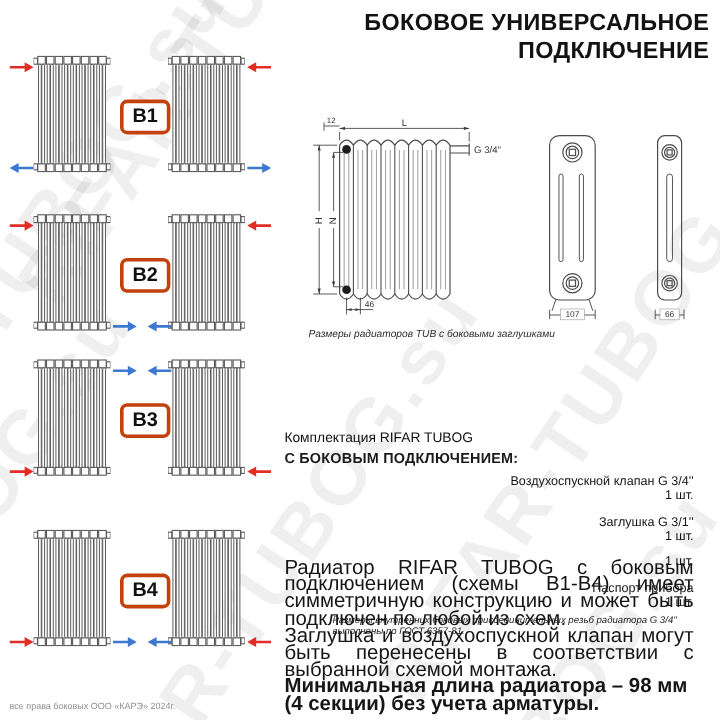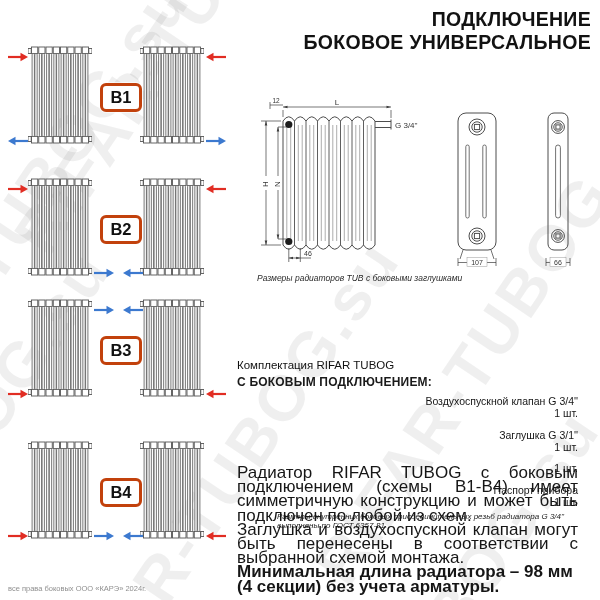--- a/index.html
+++ b/index.html
@@ -48,22 +48,22 @@
   <div>
     <div class="wm" style="left:-150px;top:430px">RIFAR-TUBOG.su</div>
     <div class="wm" style="left:-230px;top:700px">RIFAR-TUBOG.su</div>
     <div class="wm" style="left:60px;top:690px">RIFAR-TUBOG.su</div>
     <div class="wm" style="left:30px;top:210px">RIFAR-TUBOG.su</div>
     <div class="wm" style="left:330px;top:540px">RIFAR-TUBOG.su</div>
     <div class="wm" style="left:260px;top:860px">RIFAR-TUBOG.su</div>
   </div>
 
   <div id="title">
+    <div>БОКОВОЕ УНИВЕРСАЛЬНОЕ</div>
     <div>ПОДКЛЮЧЕНИЕ</div>
-    <div>БОКОВОЕ УНИВЕРСАЛЬНОЕ</div>
   </div>
 
   <div class="scheme-row" style="top:46px">
     <div class="slabel">B1</div>
   <div class="rad" style="left: 23px;"><svg viewBox="0 0 64 98" width="64" height="98">
           <rect x="0" y="2.5" width="3.2" height="5" fill="#fff" stroke="#555" stroke-width="0.9"></rect>
           <rect x="0" y="90.5" width="3.2" height="5" fill="#fff" stroke="#555" stroke-width="0.9"></rect>
           <rect x="60.8" y="2.5" width="3.2" height="5" fill="#fff" stroke="#555" stroke-width="0.9"></rect>
           <rect x="60.8" y="90.5" width="3.2" height="5" fill="#fff" stroke="#555" stroke-width="0.9"></rect>
           <rect x="3.50" y="1" width="6.25" height="6.5" fill="#fff" stroke="#555" stroke-width="0.9"></rect>

